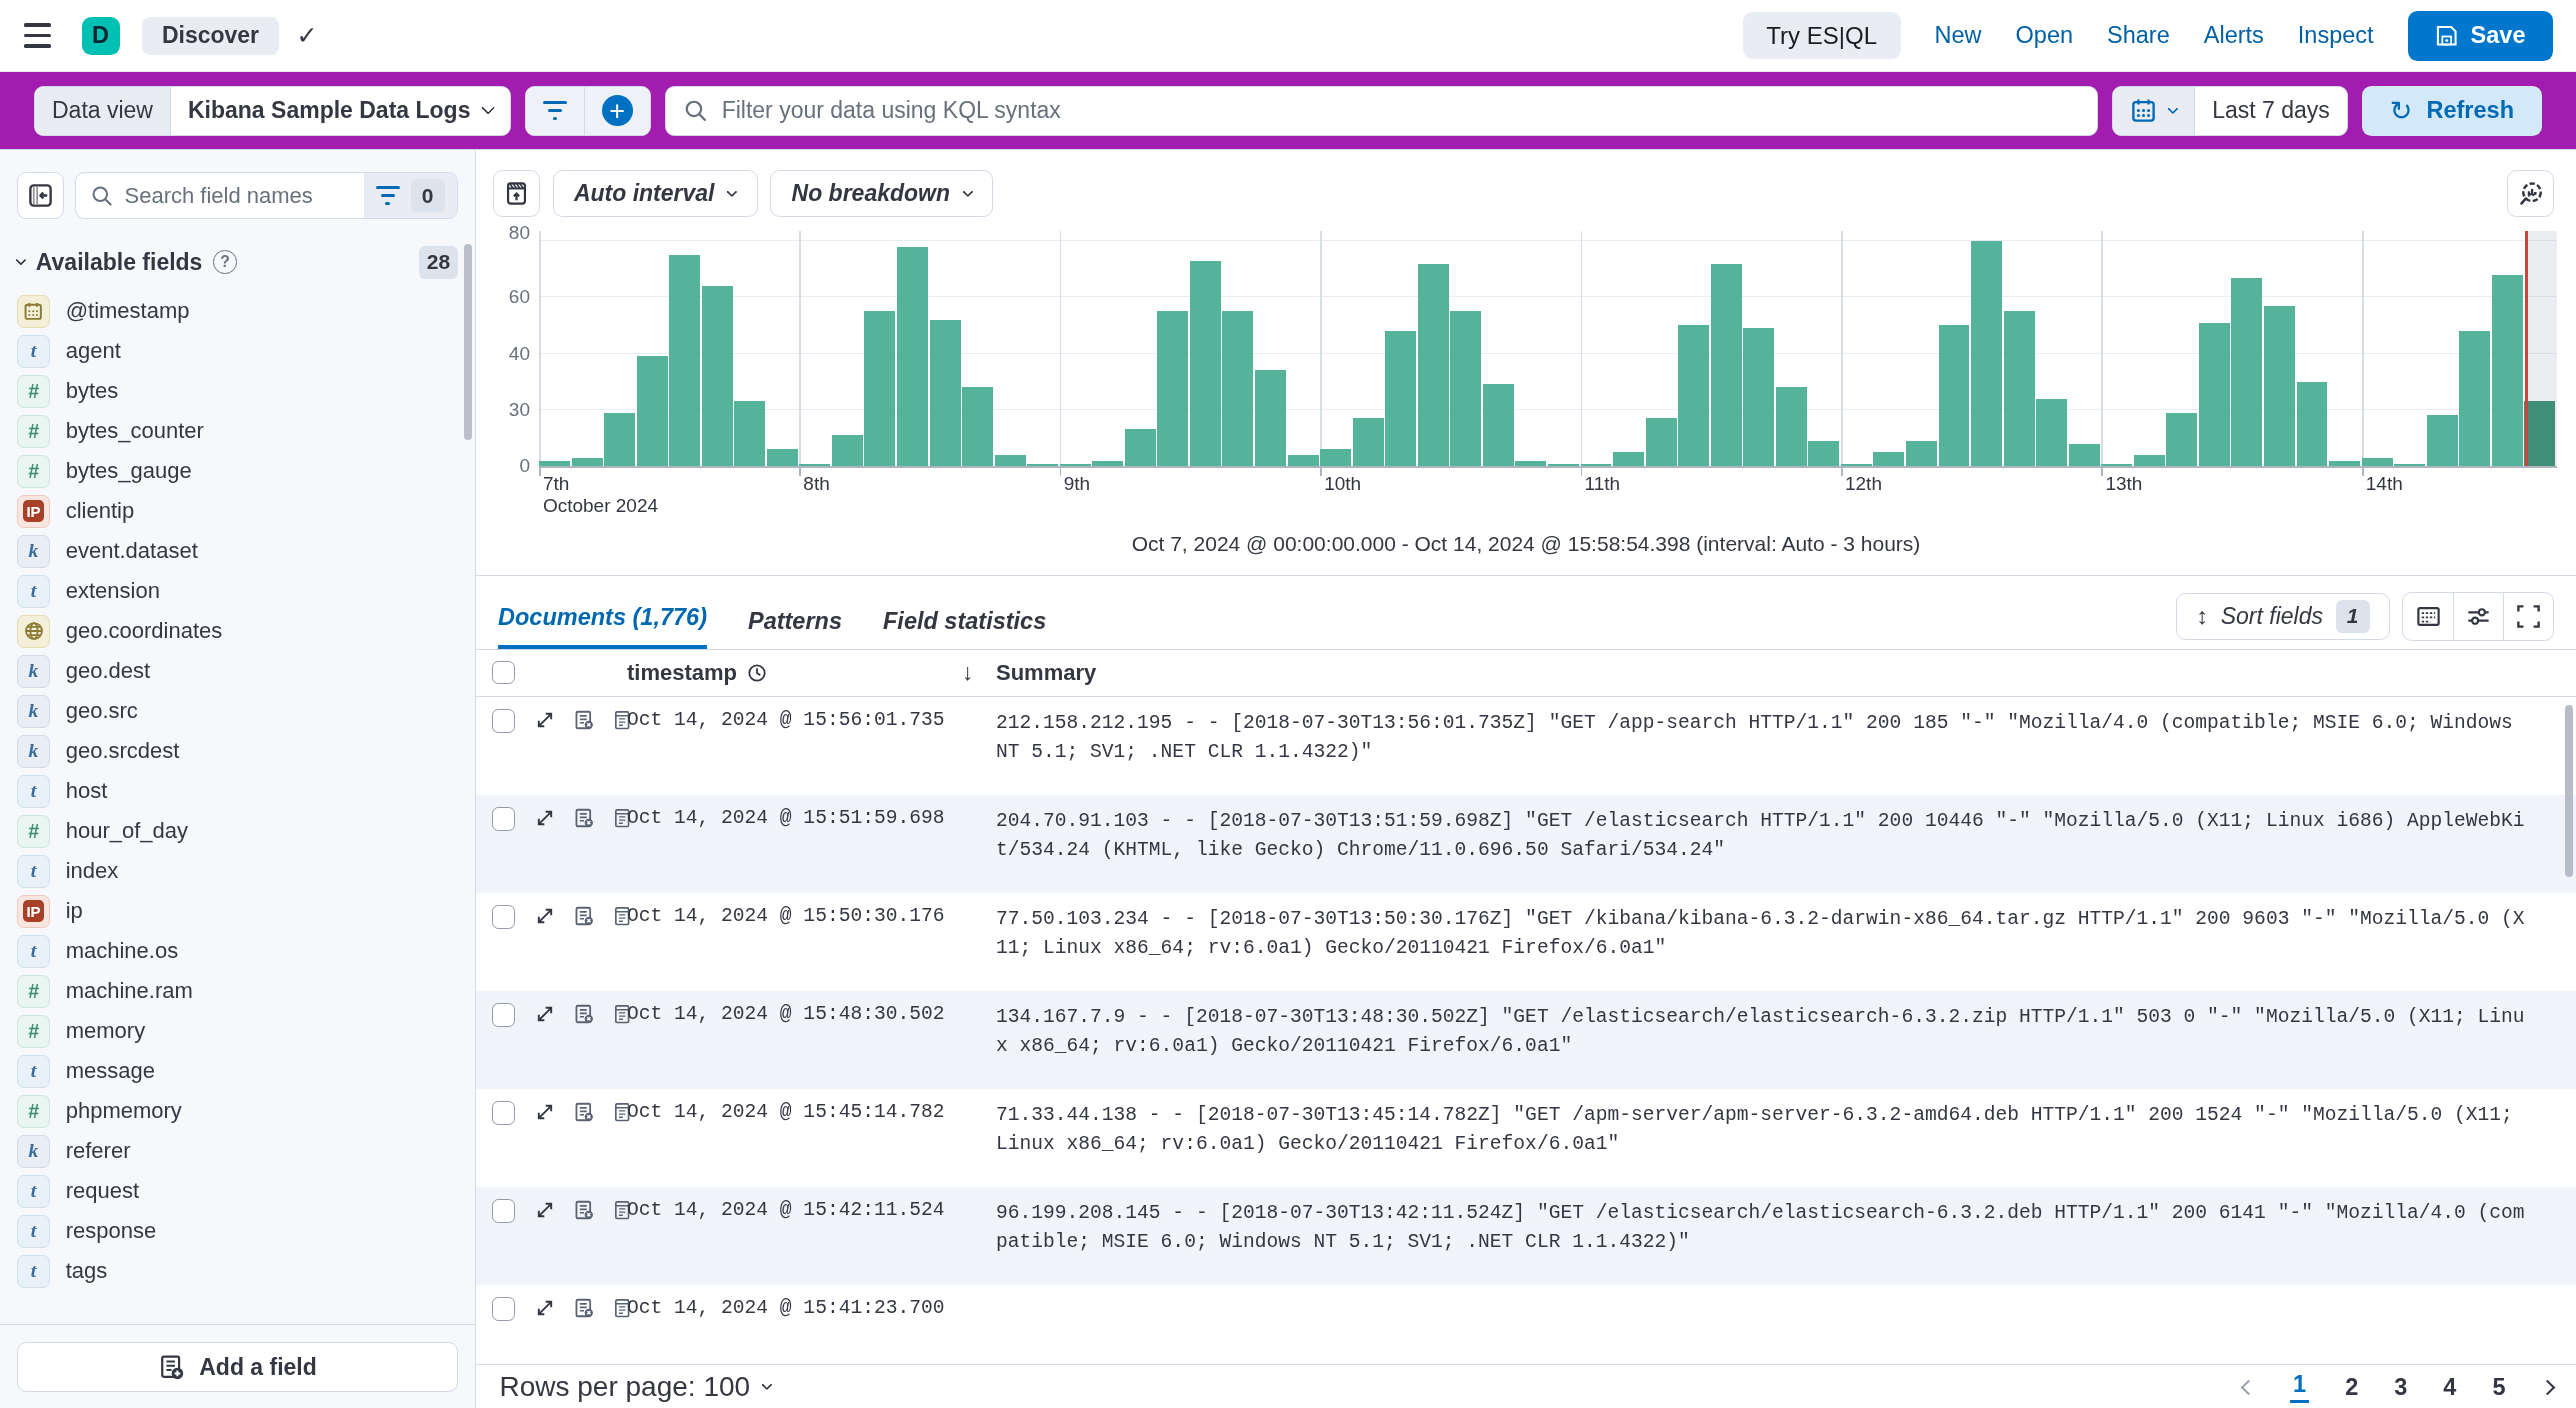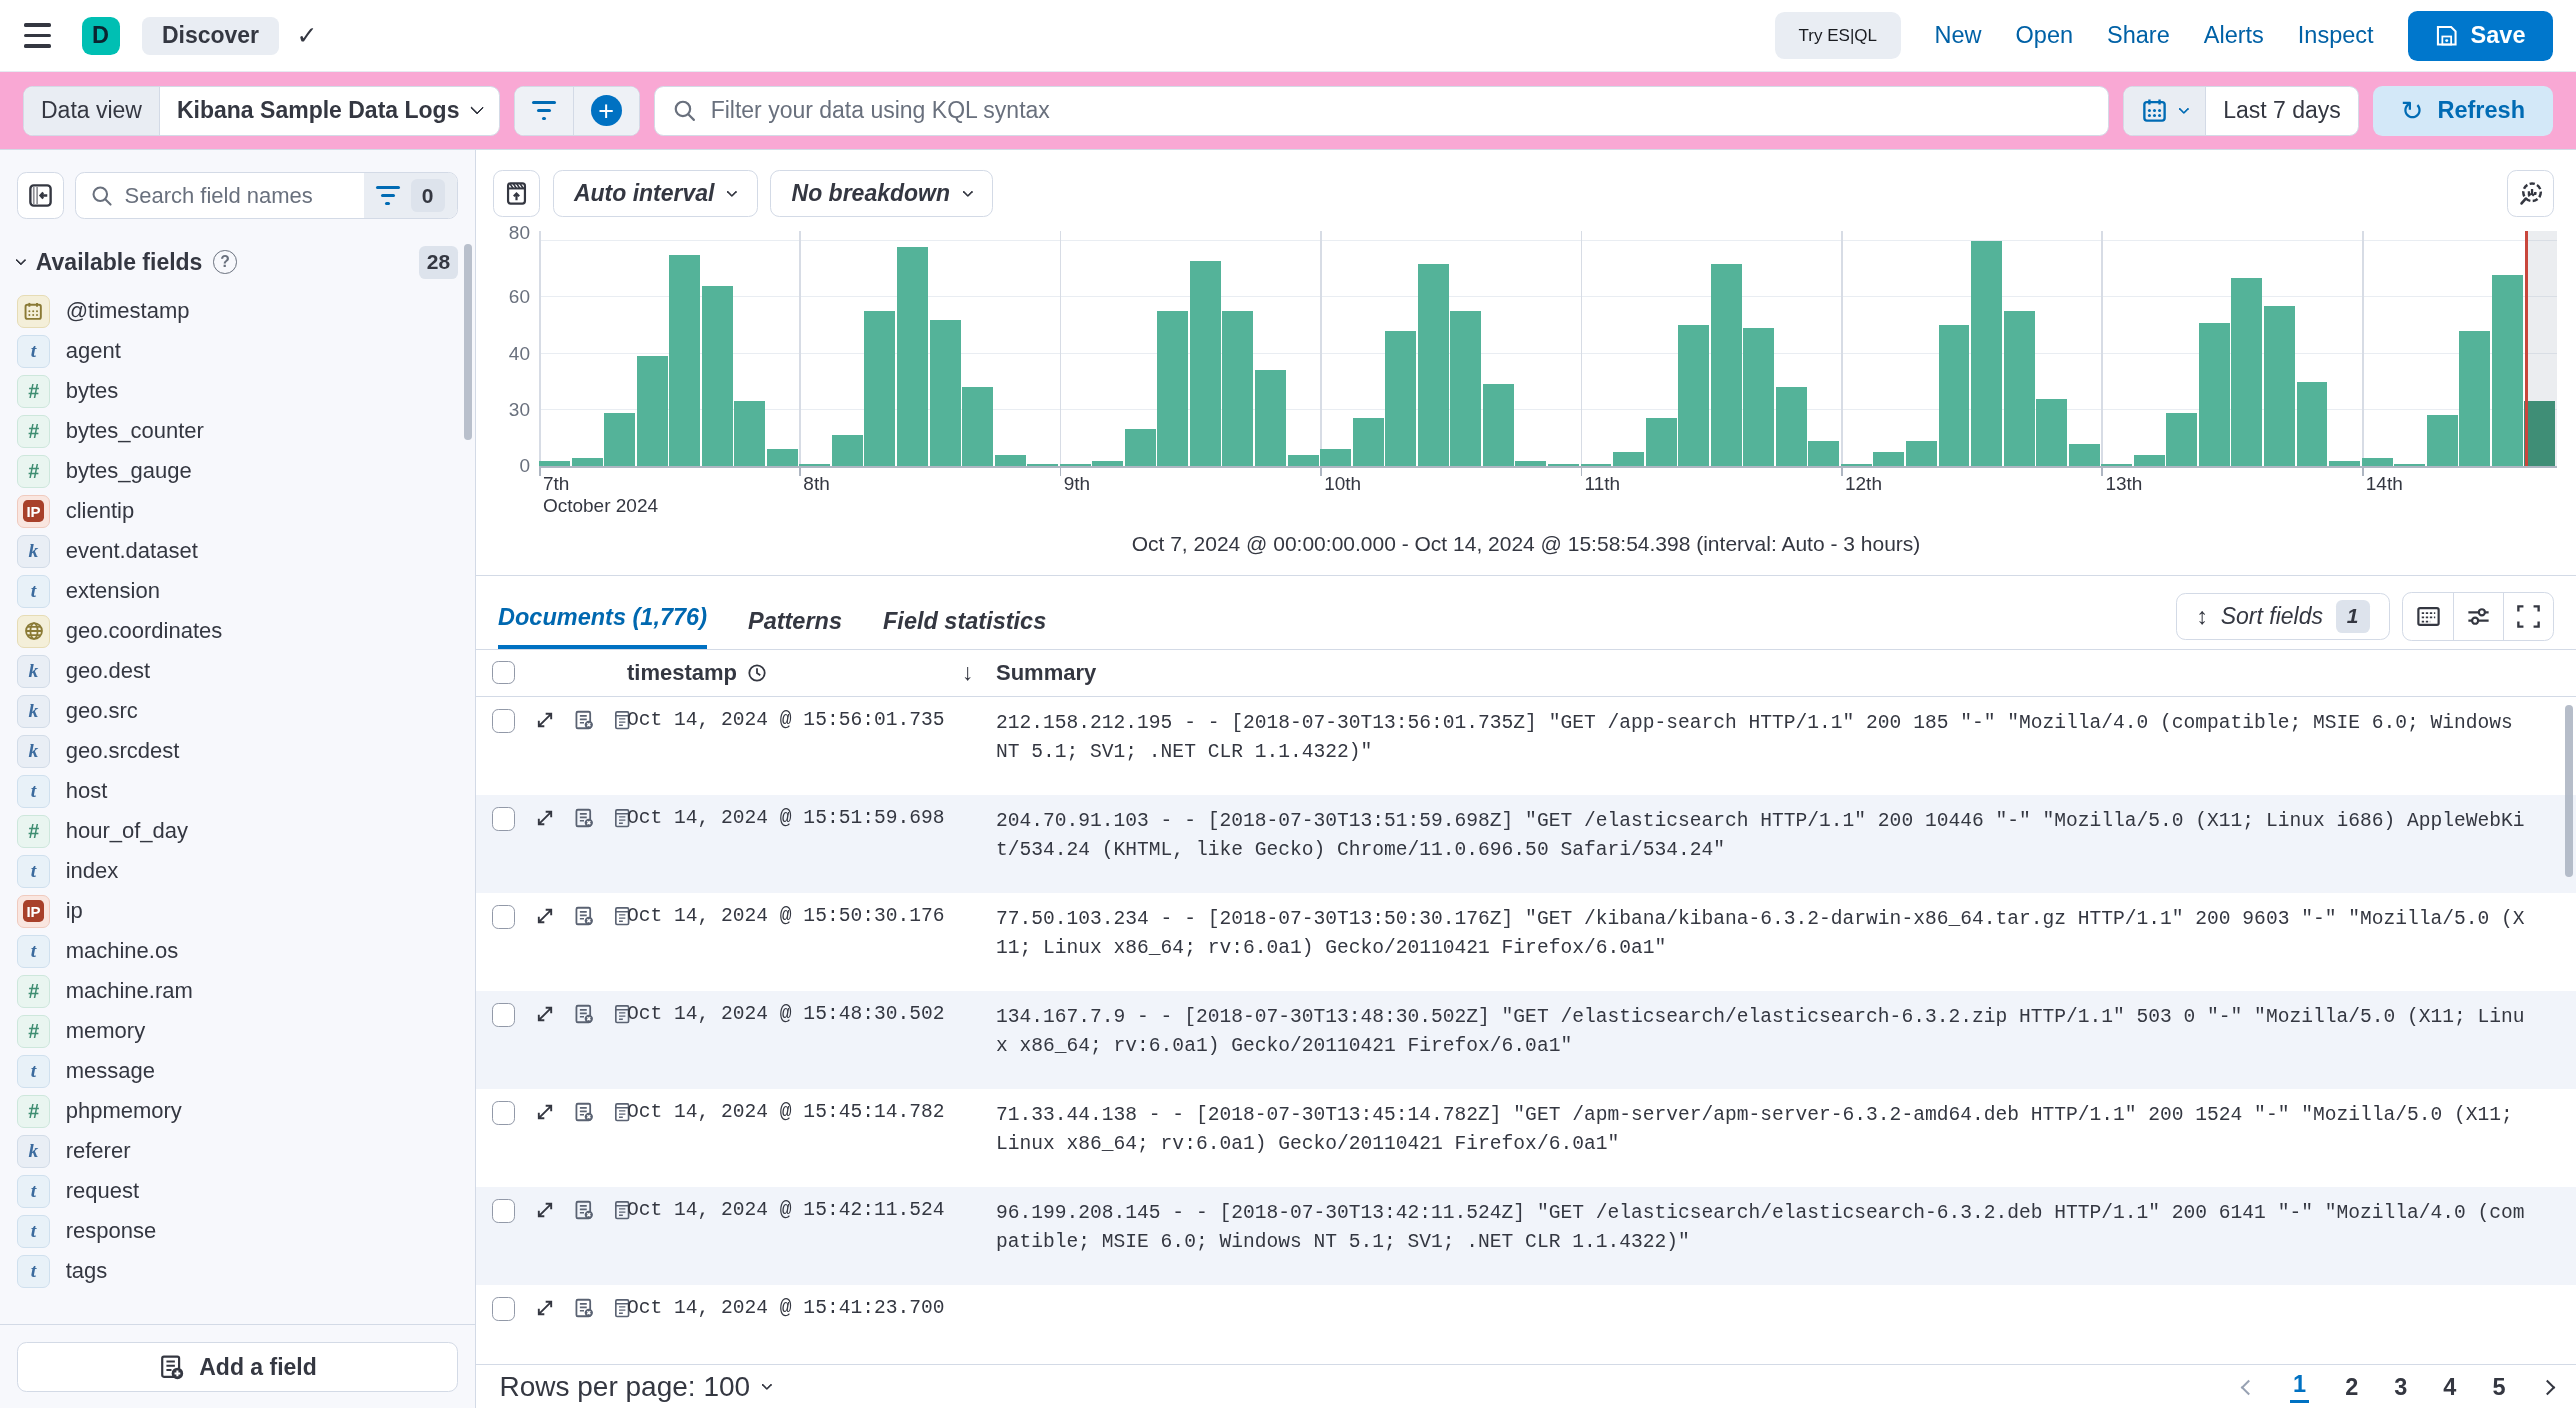--- a/index.html
+++ b/index.html
@@ -12,28 +12,28 @@
          border-bottom:1.6px solid #e6ebf2; flex:0 0 auto; }
   .hamburger { width:44px; height:44px; display:flex; flex-direction:column; justify-content:center; gap:6.3px; cursor:pointer; margin-right:14px;}
   .hamburger i { display:block; height:3.9px; background:#343741; border-radius:1.6px; width:27px;}
   .logo-badge { width:38px; height:38px; border-radius:9.4px; background:#00bfb3; color:#0b2430;
     font-weight:bold; font-size:23.5px; display:flex; align-items:center; justify-content:center; margin-right:22px;}
   .crumb-pill { background:#e9edf3; border-radius:7.8px; height:38px; padding:0 20.4px; display:flex; align-items:center;
     font-size:23px; font-weight:600; color:#343741; margin-right:17px;}
   .hdr-check { font-size:25px; color:#343741; }
   .hdr-right { margin-left:auto; display:flex; align-items:center; gap:34px; }
   .esql-btn { background:#e9edf3; border-radius:9.4px; height:47px; padding:0 23.5px; display:flex; align-items:center;
-    font-size:17px; color:#1a1c21; font-weight:400;}
+    font-size:24px; color:#1a1c21; font-weight:400;}
   .hdr-link { color:#0061a6; font-size:23.5px; cursor:pointer; }
   .save-btn { background:#0077cc; color:#fff; border-radius:9.4px; height:50px; padding:0 27px; display:flex; align-items:center;
     gap:12.5px; font-size:23.5px; font-weight:600; cursor:pointer;}
 
   
-  .qbar { height:78px; background:#f9a8d4; border-bottom:1.6px solid #d3dae6; display:flex; align-items:center;
-    padding:0 23px; gap:14px; flex:0 0 auto;}
+  .qbar { height:78px; background:#a21caf; border-bottom:1.6px solid #d3dae6; display:flex; align-items:center;
+    padding:0 34px; gap:14px; flex:0 0 auto;}
   .group { display:flex; height:50px; border:1.6px solid #d3dae6; border-radius:9.4px; overflow:hidden; background:#fff;}
   .cell { display:flex; align-items:center; padding:0 17px; font-size:23px; }
   .cell.gray { background:#e9edf3; }
   .cell + .cell { border-left:1.6px solid #d3dae6; }
   .dv-value { font-weight:600; gap:12.5px; }
   .chev { width:10.2px; height:10.2px; border-right:2.4px solid #343741; border-bottom:2.4px solid #343741;
     transform:rotate(45deg) translate(-1.6px,-1.6px); border-radius:1.6px; display:inline-block; }
   .chev.blue { border-color:#006bb4; }
   .chev.sm { width:7.8px; height:7.8px; }
   .filter-ic { display:flex; flex-direction:column; gap:4.7px; align-items:center;}

